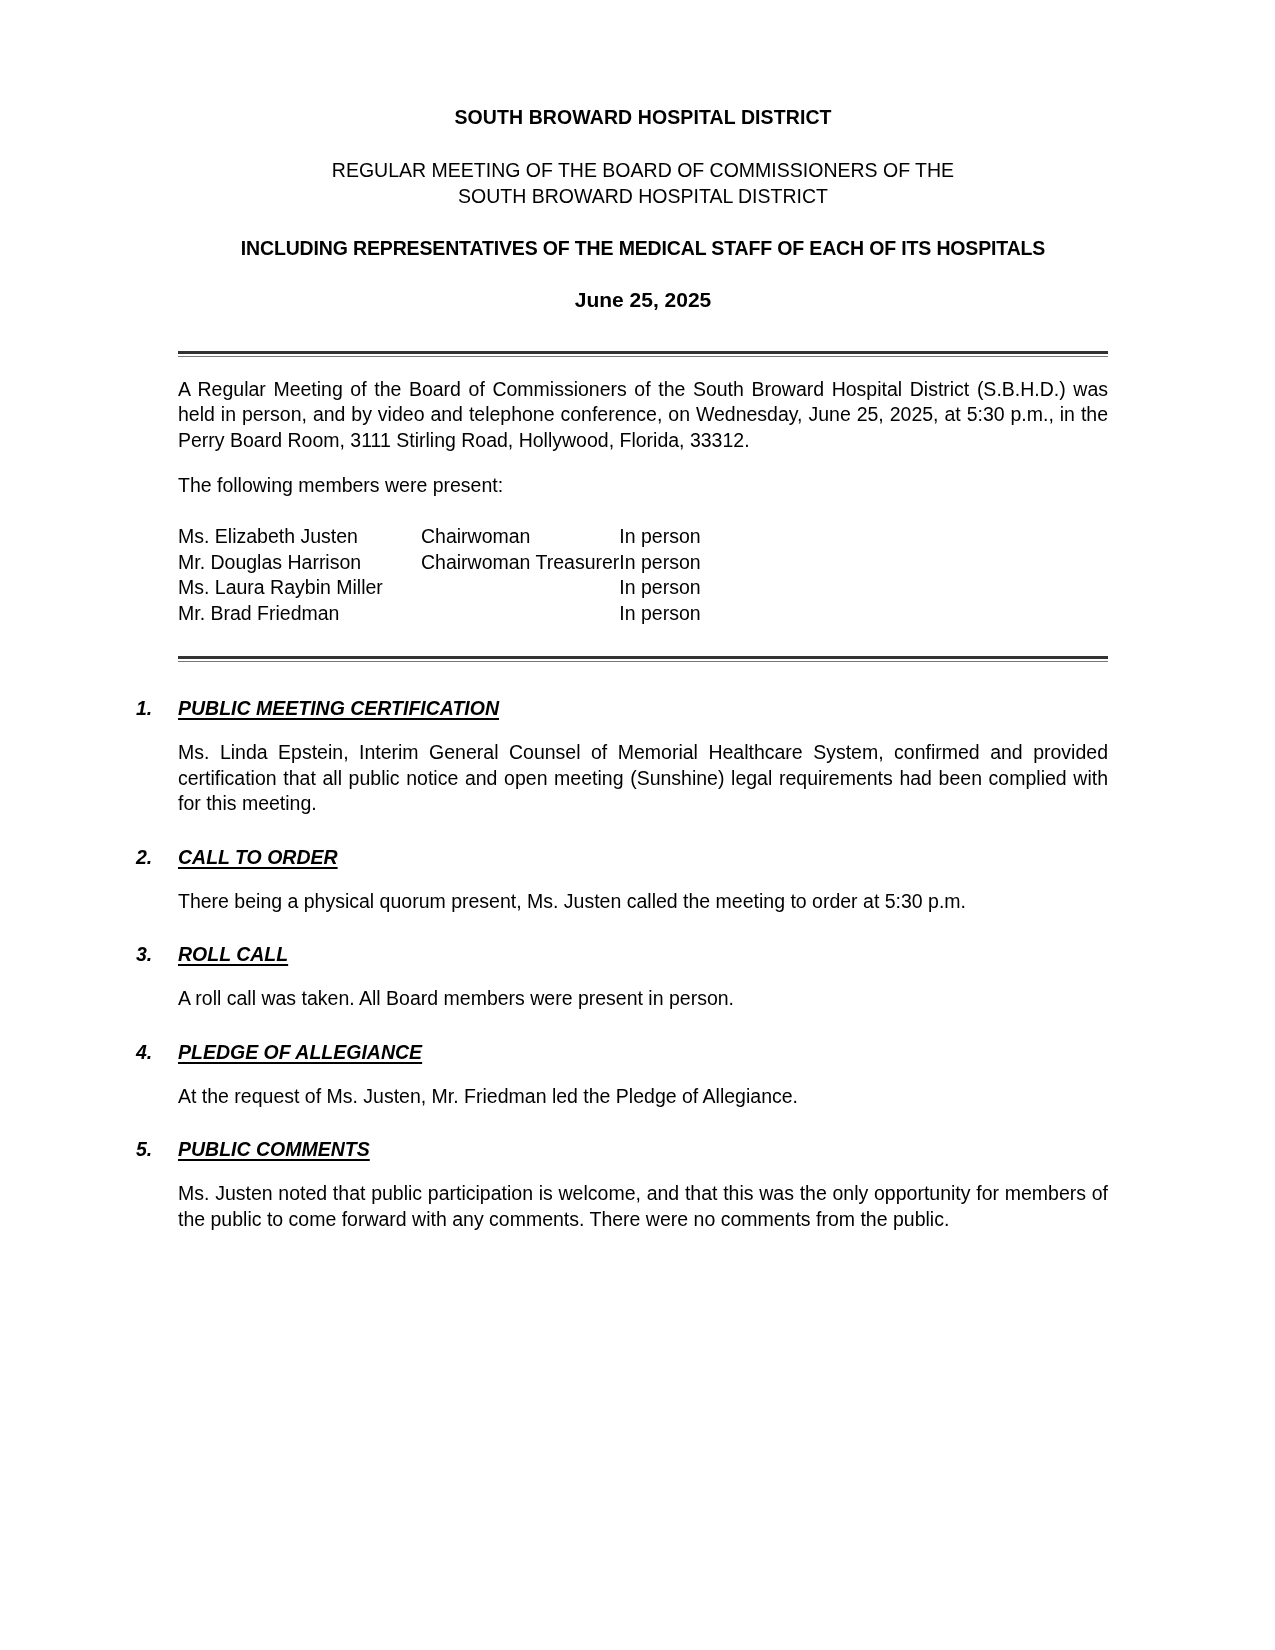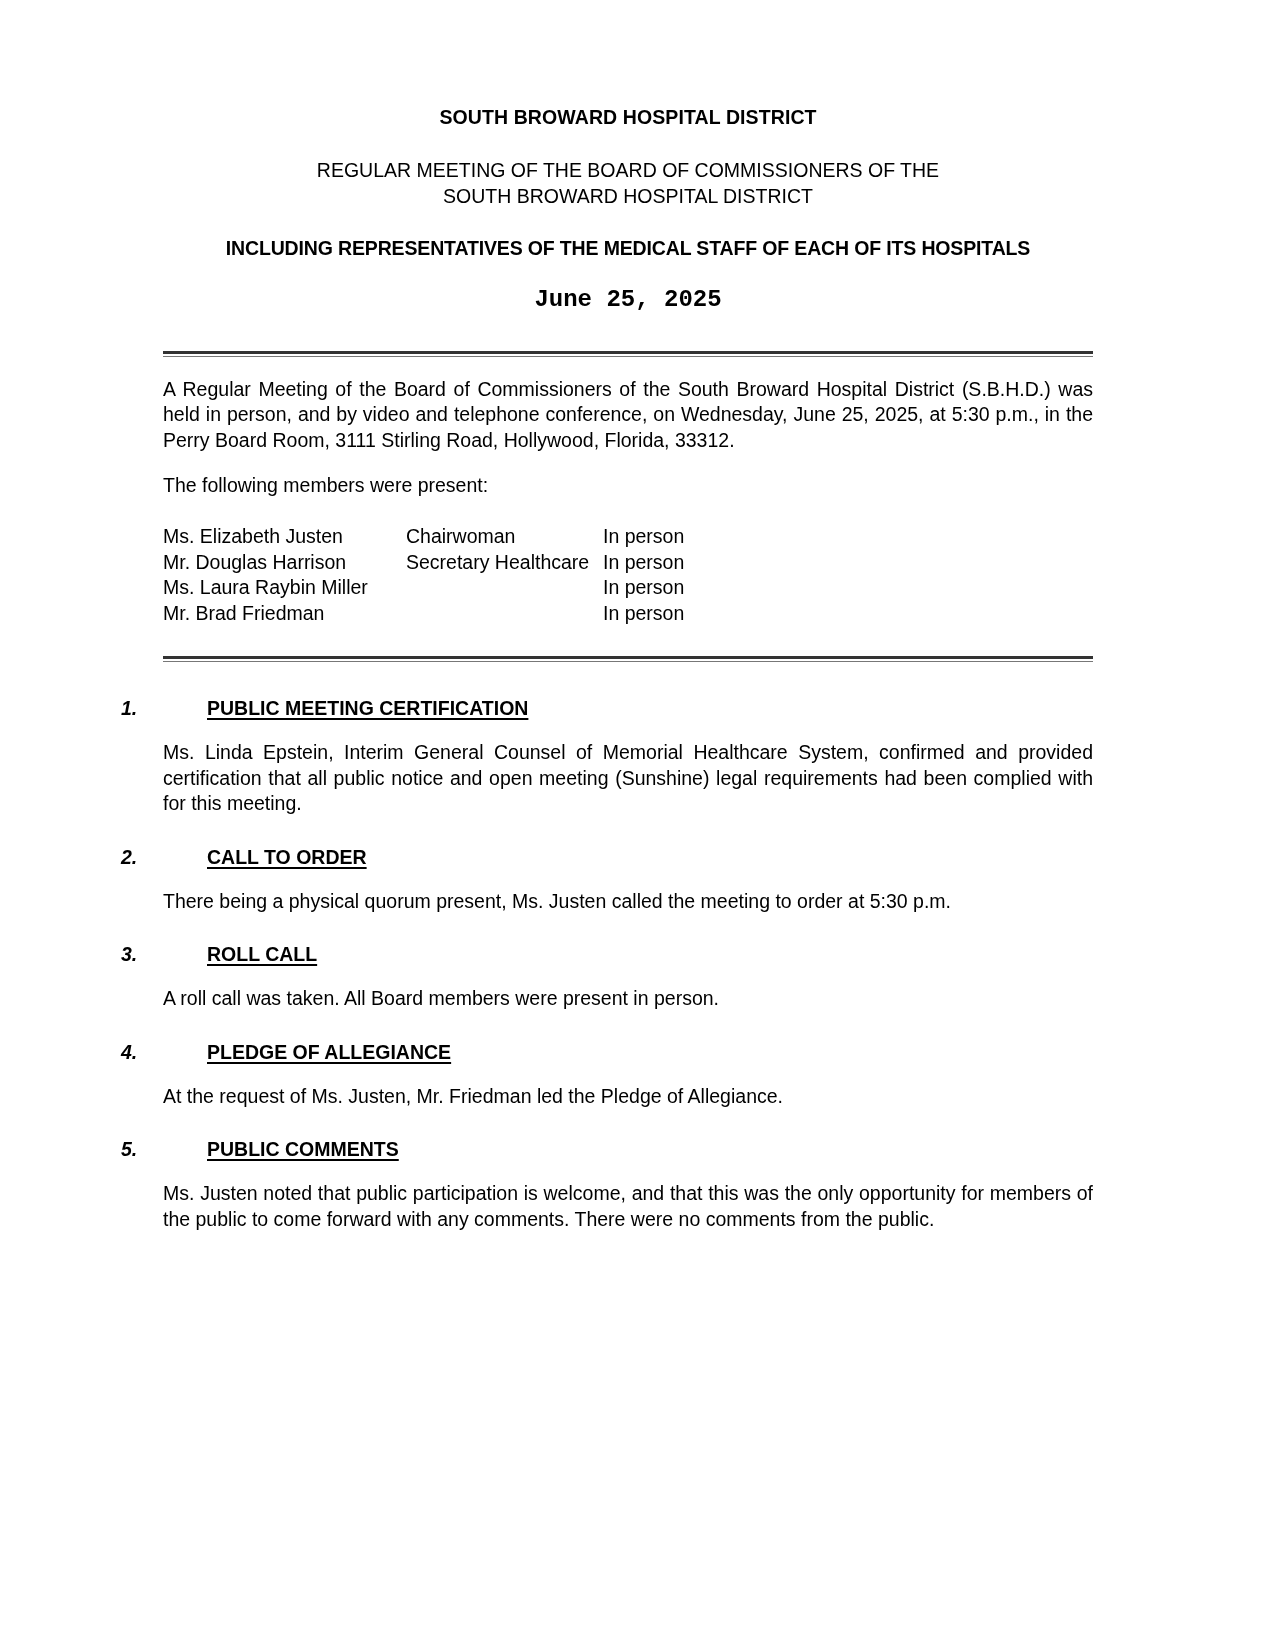--- a/index.html
+++ b/index.html
@@ -15,21 +15,21 @@
     position: relative;
     width: 1275px;
     height: 1650px;
     background: #ffffff;
     box-sizing: border-box;
     padding: 0;
     overflow: hidden;
   }
   .content {
     position: absolute;
-    left: 163px;
+    left: 178px;
     top: 0;
     width: 930px;
   }
 
   
   .title-block {
     padding-top: 104px;
     text-align: center;
   }
   .doc-title {
@@ -48,23 +48,22 @@
   }
   .title-wide {
     font-weight: bold;
     font-size: 19.5px;
     line-height: 26px;
     letter-spacing: -0.15px;
     white-space: nowrap;
   }
   .doc-date {
     font-weight: bold;
-    font-size: 24px;
-    line-height: 26px;
-    font-family: Liberation Mono, monospace;
+    font-size: 21px;
+    line-height: 26px;
   }
 
   
   .divider {
     height: 6px;
     margin: 0;
     border: 0;
     background: transparent;
     position: relative;
   }
@@ -123,26 +122,26 @@
     font-weight: bold;
     font-style: italic;
     font-size: 19.5px;
     line-height: 25px;
     width: 42px;
     margin-left: -42px;
     flex: 0 0 42px;
   }
   .section-title {
     font-weight: bold;
+    font-style: italic;
     font-size: 19.5px;
     line-height: 25px;
     text-decoration: underline;
     text-underline-offset: 2.5px;
     text-decoration-thickness: 2px;
-    margin-left: 44px;
   }
   .section-body {
     margin-top: 19px;
     font-size: 19.5px;
     line-height: 25.5px;
     text-align: justify;
     text-justify: inter-word;
   }
   .section-body.noju { text-align: left; }
   .sec-first { margin-top: 34px; }
@@ -172,21 +171,21 @@
 
     <table class="attendees">
       <tbody>
         <tr>
           <td class="col-name">Ms. Elizabeth Justen</td>
           <td class="col-role">Chairwoman</td>
           <td class="col-mode">In person</td>
         </tr>
         <tr>
           <td class="col-name">Mr. Douglas Harrison</td>
-          <td class="col-role">Secretary Healthcare</td>
+          <td class="col-role">Chairwoman Treasurer</td>
           <td class="col-mode">In person</td>
         </tr>
         <tr>
           <td class="col-name">Ms. Laura Raybin Miller</td>
           <td class="col-role"></td>
           <td class="col-mode">In person</td>
         </tr>
         <tr>
           <td class="col-name">Mr. Brad Friedman</td>
           <td class="col-role"></td>

